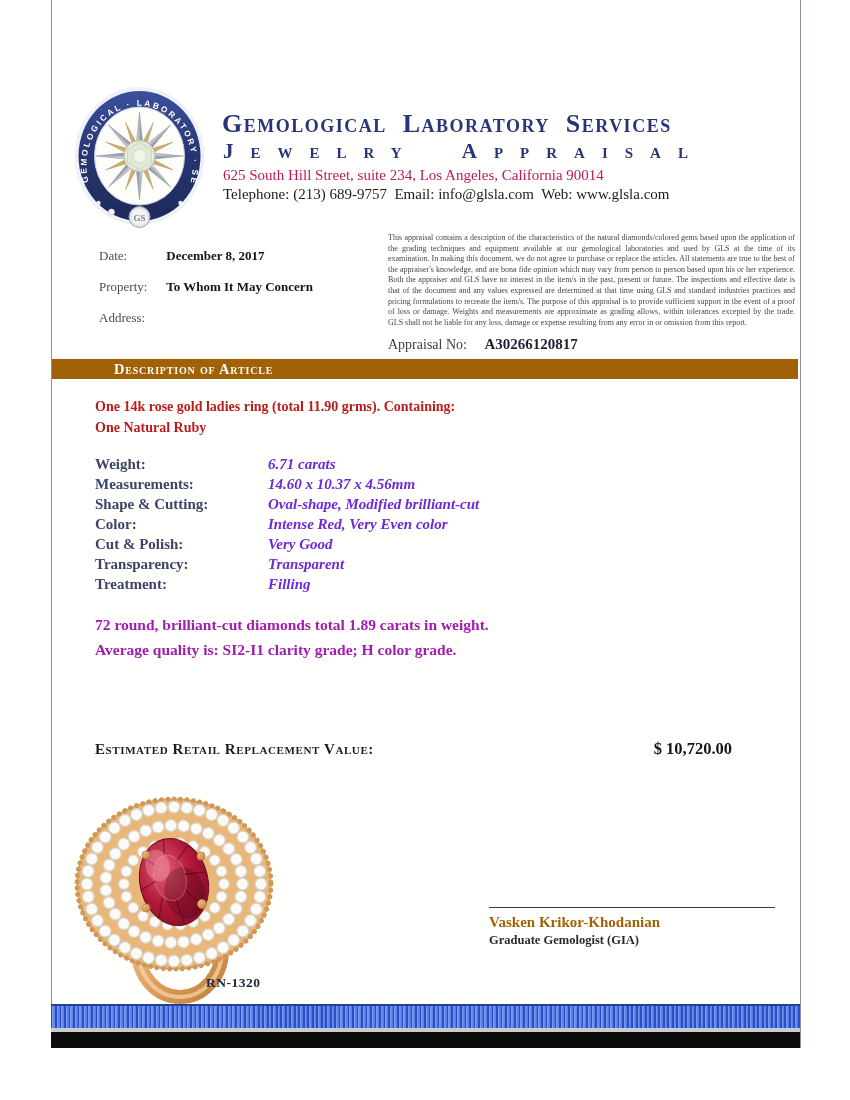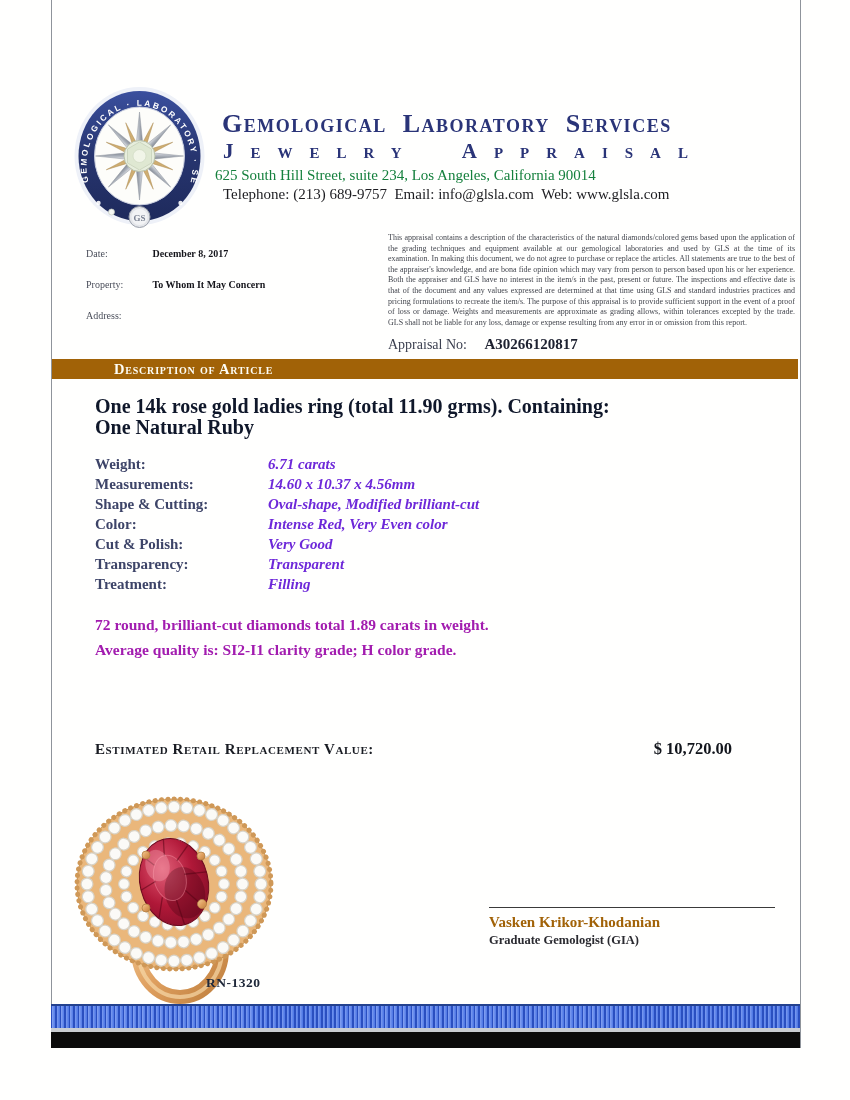--- a/index.html
+++ b/index.html
@@ -8,36 +8,36 @@
   .frame{position:absolute;left:51px;top:0;width:748px;height:1048px;
          border-left:1px solid #8f949b;border-right:1px solid #8f949b;}
   
   .logo{position:absolute;left:72px;top:86px;width:136px;height:146px;}
   .hdr-company{position:absolute;left:222px;top:109px;width:575px;
     font-variant:small-caps;font-weight:bold;font-size:26px;letter-spacing:1.5px;word-spacing:8px;
     color:#2a3478;white-space:nowrap;}
   .hdr-doctype{position:absolute;left:223px;top:139px;width:575px;
     font-variant:small-caps;font-weight:bold;font-size:21px;letter-spacing:17px;word-spacing:22px;
     color:#2a3478;white-space:nowrap;}
-  .hdr-addr{position:absolute;left:215px;top:167px;font-size:15px;color:#15803d;white-space:pre-wrap;}
+  .hdr-addr{position:absolute;left:223px;top:167px;font-size:15px;color:#be185d;white-space:pre-wrap;}
   .hdr-contact{position:absolute;left:223px;top:186px;font-size:15px;color:#1c1c20;white-space:pre-wrap;}
   
-  .inforow{position:absolute;left:86px;font-size:10px;}
+  .inforow{position:absolute;left:99px;font-size:13px;}
   .inforow .lbl{display:inline-block;width:64px;color:#4a4e5a;}
   .inforow .val{font-weight:bold;color:#14141a;}
   .disclaimer{position:absolute;left:388px;top:233px;width:407px;
     font-size:8px;line-height:10.6px;text-align:justify;color:#43464e;}
   .approw{position:absolute;left:388px;top:336px;font-size:14px;color:#3c4050;}
   .approw .val{font-weight:bold;color:#1d2130;font-size:15px;margin-left:14px;}
   
   .secbar{position:absolute;left:52px;top:359px;width:746px;height:20px;background:#a16207;}
   .secbar span{display:block;padding-left:62px;line-height:20px;color:#fdfdf6;
     font-variant:small-caps;font-weight:bold;font-size:14.5px;letter-spacing:0.8px;}
   
-  .intro{position:absolute;left:95px;top:396px;font-size:20px;font-weight:bold;line-height:21px;color:#0f172a;}
+  .intro{position:absolute;left:95px;top:396px;font-size:14px;font-weight:bold;line-height:21px;color:#b91c1c;}
   .specs{position:absolute;left:95px;top:454px;font-size:15px;font-weight:bold;}
   .spec-row{display:flex;height:20px;line-height:20px;}
   .spec-row .sl{width:173px;color:#3d4468;}
   .spec-row .sv{color:#6d28d9;font-style:italic;}
   .diamonds{position:absolute;left:95px;top:612px;font-size:15.5px;font-weight:bold;line-height:25px;color:#a21caf;}
   
   .valrow{position:absolute;left:95px;top:695px;width:637px;display:flex;justify-content:space-between;align-items:baseline;margin-top:44px;}
   .valrow .vl{font-variant:small-caps;font-weight:bold;font-size:15px;letter-spacing:0.6px;color:#191c23;}
   .valrow .va{font-weight:bold;font-size:16.5px;color:#12151c;}
   

